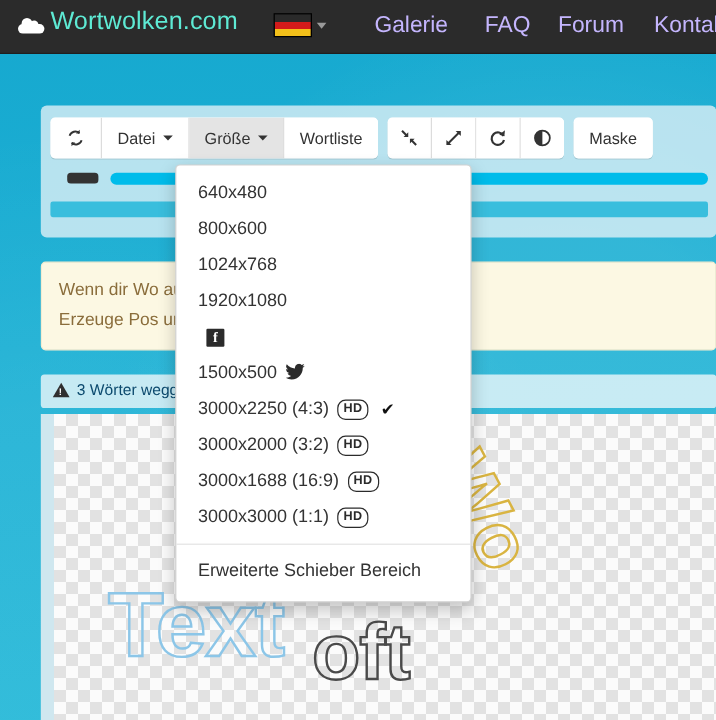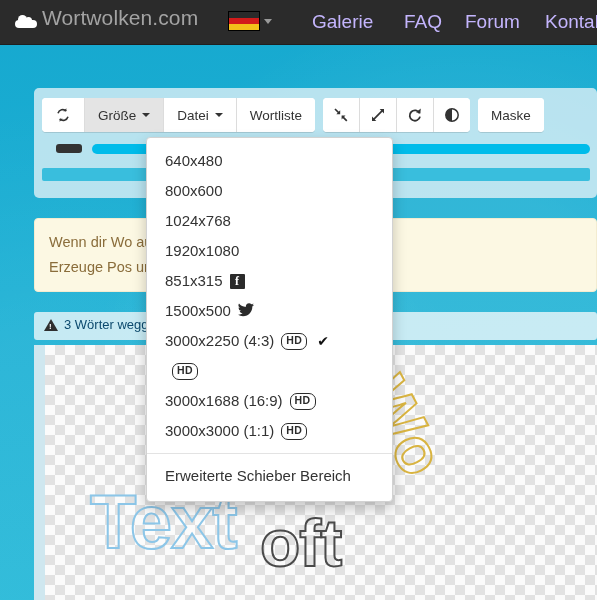--- a/index.html
+++ b/index.html
@@ -20,21 +20,21 @@
 
   
   #navbar{
     position:absolute;left:0;top:0;width:597px;height:44px;
     background:#2b2b2b;
     border-bottom:1px solid #1f1f1f;
     z-index:40;
   }
   #brand{
     position:absolute;left:42px;top:6px;
-    color:#a3a3a3;font-size:21px;letter-spacing:.1px;
+    color:#5eead4;font-size:21px;letter-spacing:.1px;
     white-space:nowrap;
   }
   #cloud-icon{
     position:absolute;left:15px;top:14px;width:22px;height:14px;
   }
   #cloud-icon .c-body{
     position:absolute;left:0;bottom:0;width:22px;height:8px;
     background:#fff;border-radius:5px;
   }
   #cloud-icon .c-b1{
@@ -235,26 +235,26 @@
     <div class="btn-group">
       <div class="tbtn">
         <span class="ico">
           <svg viewBox="0 0 16 16" width="16" height="16">
             <path d="M3 6.2a5 5 0 0 1 8.2-2.2M13 9.8a5 5 0 0 1-8.2 2.2" fill="none" stroke="#333" stroke-width="1.6"></path>
             <path d="M11.4 1.2v3.1h-3.1z" fill="#333"></path>
             <path d="M4.6 14.8v-3.1h3.1z" fill="#333"></path>
           </svg>
         </span>
       </div>
+      <div class="tbtn">
+        <span>Datei</span>
+        <span class="caret"></span>
+      </div>
       <div class="tbtn active">
         <span>Größe</span>
-        <span class="caret"></span>
-      </div>
-      <div class="tbtn">
-        <span>Datei</span>
         <span class="caret"></span>
       </div>
       <div class="tbtn">
         <span>Wortliste</span>
       </div>
     </div>
 
     <div class="btn-group">
       <div class="tbtn" style="padding:0 10px">
         <span class="ico">
@@ -340,35 +340,35 @@
       <div class="menu-item">
         <span class="mi-label">800x600</span>
       </div>
       <div class="menu-item">
         <span class="mi-label">1024x768</span>
       </div>
       <div class="menu-item">
         <span class="mi-label">1920x1080</span>
       </div>
       <div class="menu-item">
-        <span class="mi-label">851x315</span>
         <span class="badge-fb">f</span>
       </div>
       <div class="menu-item">
         <span class="mi-label">1500x500</span>
         <span class="badge-tw"><svg viewBox="0 0 16 14" width="16" height="14">
             <path fill="#2b2b2b" d="M16 1.7a6.4 6.4 0 0 1-1.9.5A3.3 3.3 0 0 0 15.5.4a6.6 6.6 0 0 1-2.1.8A3.3 3.3 0 0 0 7.8 4a9.3 9.3 0 0 1-6.8-3.4 3.3 3.3 0 0 0 1 4.4A3.2 3.2 0 0 1 .5 4.6v.1a3.3 3.3 0 0 0 2.6 3.2 3.3 3.3 0 0 1-1.5.1 3.3 3.3 0 0 0 3 2.3A6.6 6.6 0 0 1 0 11.7a9.3 9.3 0 0 0 5 1.5c6 0 9.3-5 9.3-9.3v-.4A6.6 6.6 0 0 0 16 1.7z"></path>
           </svg></span>
       </div>
       <div class="menu-item">
         <span class="mi-label">3000x2250 (4:3)</span>
         <span class="badge-hd">HD</span>
         <span class="check">✔</span>
       </div>
       <div class="menu-item">
+        <span class="mi-label">3000x2000 (3:2)</span>
         <span class="badge-hd">HD</span>
       </div>
       <div class="menu-item">
         <span class="mi-label">3000x1688 (16:9)</span>
         <span class="badge-hd">HD</span>
       </div>
       <div class="menu-item">
         <span class="mi-label">3000x3000 (1:1)</span>
         <span class="badge-hd">HD</span>
       </div>

